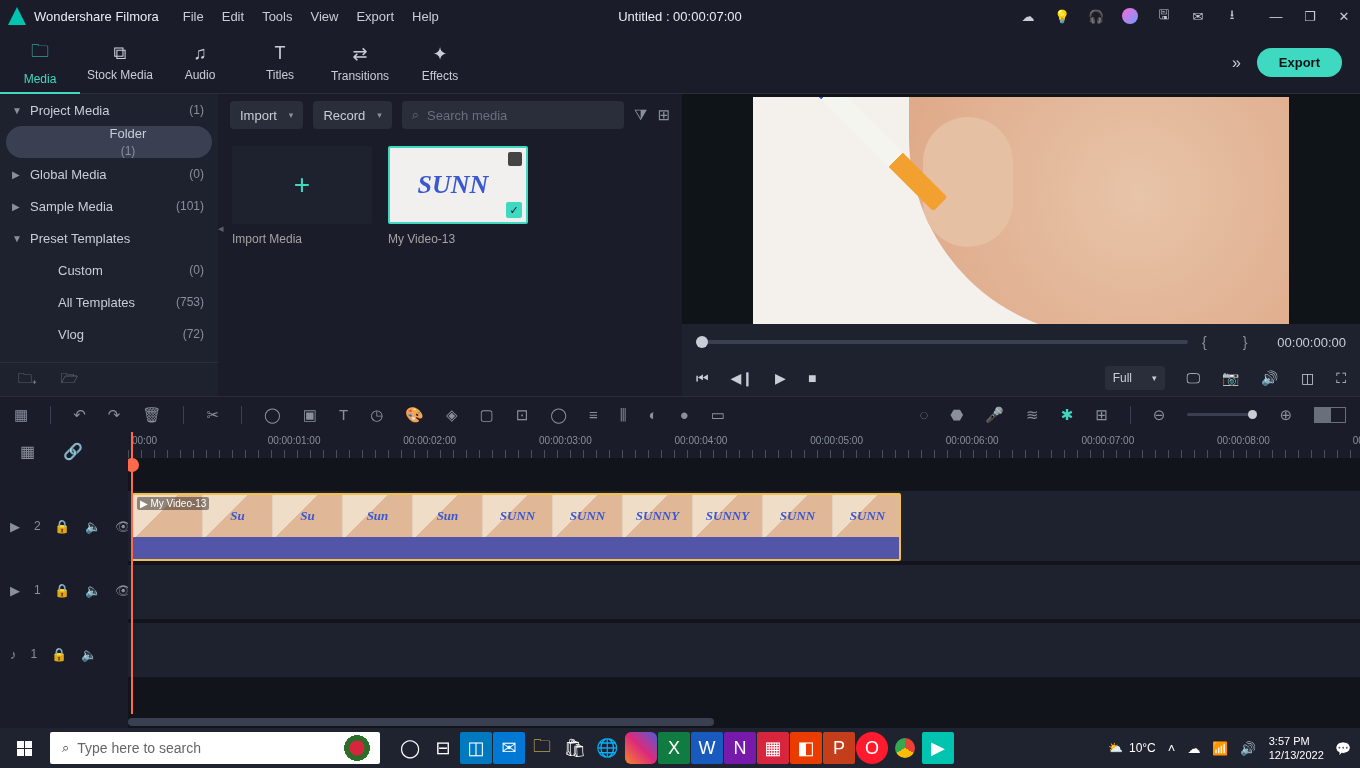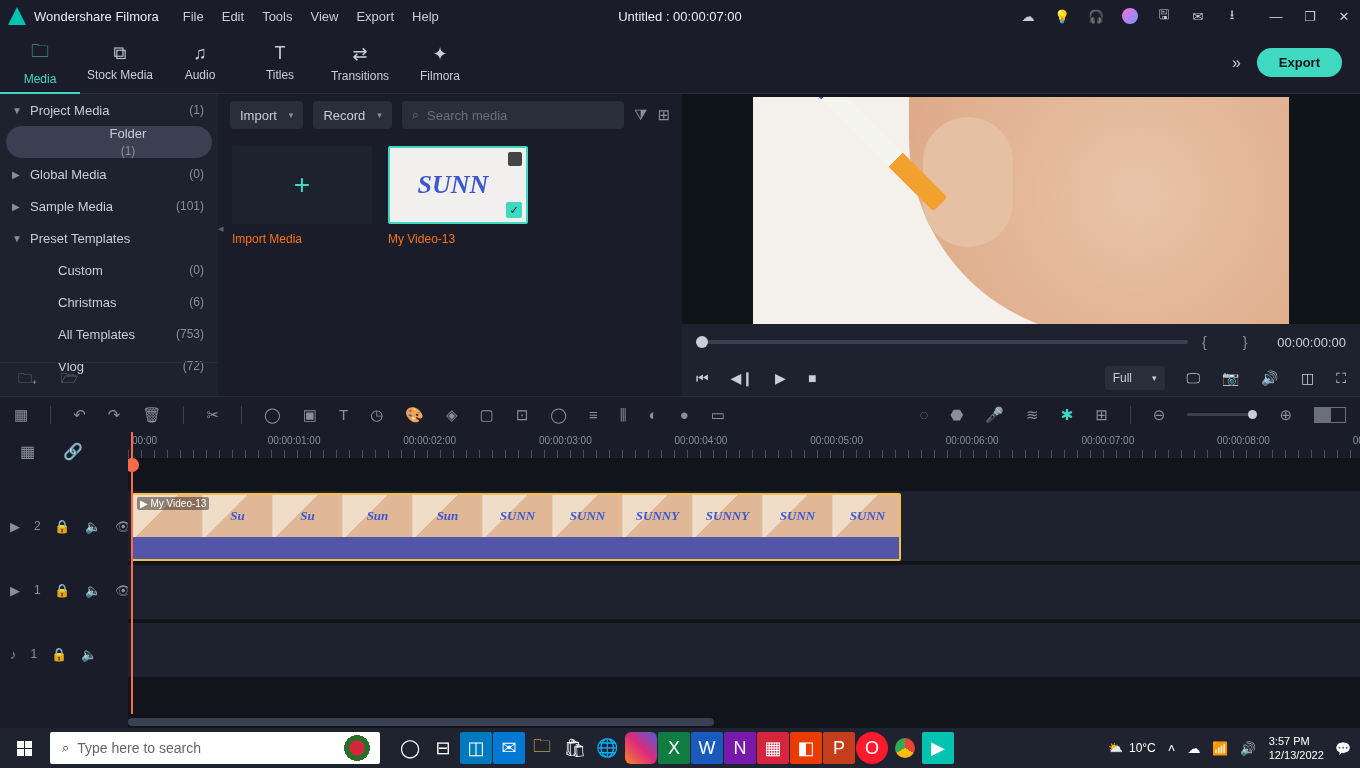--- a/index.html
+++ b/index.html
@@ -53,21 +53,21 @@
 .hdricn { color:#8a8f9c; cursor:pointer; font-size:15px; }
 .media-grid { display:flex; gap:16px; padding:10px 14px; }
 .media-item { width:140px; }
 .media-thumb { width:140px; height:78px; border-radius:2px; display:flex; align-items:center; justify-content:center; position:relative; cursor:pointer; }
 .import-thumb { background:#1e212e; }
 .import-thumb .plus { font-size:28px; color:#3fd9c1; font-weight:200; }
 .video-thumb { background:#f2f0ee; border:2px solid #3fd9c1; overflow:hidden; }
 .video-thumb .sunny { font-family:cursive; font-style:italic; color:#3a58d0; font-size:26px; font-weight:bold; margin-left:-10px;}
 .video-thumb .type-badge { position:absolute; top:4px; right:4px; width:14px; height:14px; background:#444; border-radius:2px; }
 .video-thumb .check-badge { position:absolute; bottom:4px; right:4px; width:16px; height:16px; background:#3fd9c1; border-radius:2px; display:flex; align-items:center; justify-content:center; color:#0f1419; font-size:11px; }
-.media-label { margin-top:8px; font-size:12px; color:#f97316; }
+.media-label { margin-top:8px; font-size:12px; color:#a3a3a3; }
 .collapse-handle { position:absolute; left:0; top:128px; color:#5a5f6c; font-size:11px; cursor:pointer; }
 
 
 .preview { flex:1; background:#0f1419; display:flex; flex-direction:column; }
 .preview-canvas { flex:1; display:flex; align-items:center; justify-content:center; padding:2px 36px; }
 .preview-frame { width:536px; height:296px; background:#f4f0ec; position:relative; overflow:hidden; }
 .preview-frame .hand { position:absolute; right:0; top:0; width:380px; height:240px; background:radial-gradient(circle at 60% 40%, #e8c4a8, #dda786); border-radius:0 0 0 200px; }
 .preview-frame .finger { position:absolute; left:170px; top:20px; width:90px; height:130px; background:#e6c0a2; border-radius:45px; }
 .preview-frame .pen { position:absolute; left:60px; top:-30px; width:180px; height:20px; background:linear-gradient(90deg,#3456c8 0%, #3456c8 12%, #f5f5f0 12%, #f5f5f0 65%, #f2a030 65%); transform:rotate(45deg); transform-origin:left center; border-radius:3px; }
 
@@ -187,21 +187,21 @@
     <div class="maintab">
         <span class="micon">T</span>
         <span class="mlabel">Titles</span>
       </div>
     <div class="maintab">
         <span class="micon">⇄</span>
         <span class="mlabel">Transitions</span>
       </div>
     <div class="maintab">
         <span class="micon">✦</span>
-        <span class="mlabel">Filmora</span>
+        <span class="mlabel">Effects</span>
       </div>
   </div>
   <span class="expand-arrow">»</span>
   <button class="export-btn">Export</button>
 </div>
 
 <div class="upper">
   <div class="sidebar">
     <div class="side-item lvl1">
         <span class="arrow">▼</span>
@@ -223,24 +223,20 @@
         <span class="cnt">(101)</span>
       </div>
     <div class="side-item lvl1">
         <span class="arrow">▼</span>
         <span class="lbl">Preset Templates</span>
         <span class="cnt"></span>
       </div>
     <div class="side-item lvl2">
         <span class="lbl">Custom</span>
         <span class="cnt">(0)</span>
-      </div>
-    <div class="side-item lvl2">
-        <span class="lbl">Christmas</span>
-        <span class="cnt">(6)</span>
       </div>
     <div class="side-item lvl2">
         <span class="lbl">All Templates</span>
         <span class="cnt">(753)</span>
       </div>
     <div class="side-item lvl2">
         <span class="lbl">Vlog</span>
         <span class="cnt">(72)</span>
       </div>
     <div class="sidebar-footer">

